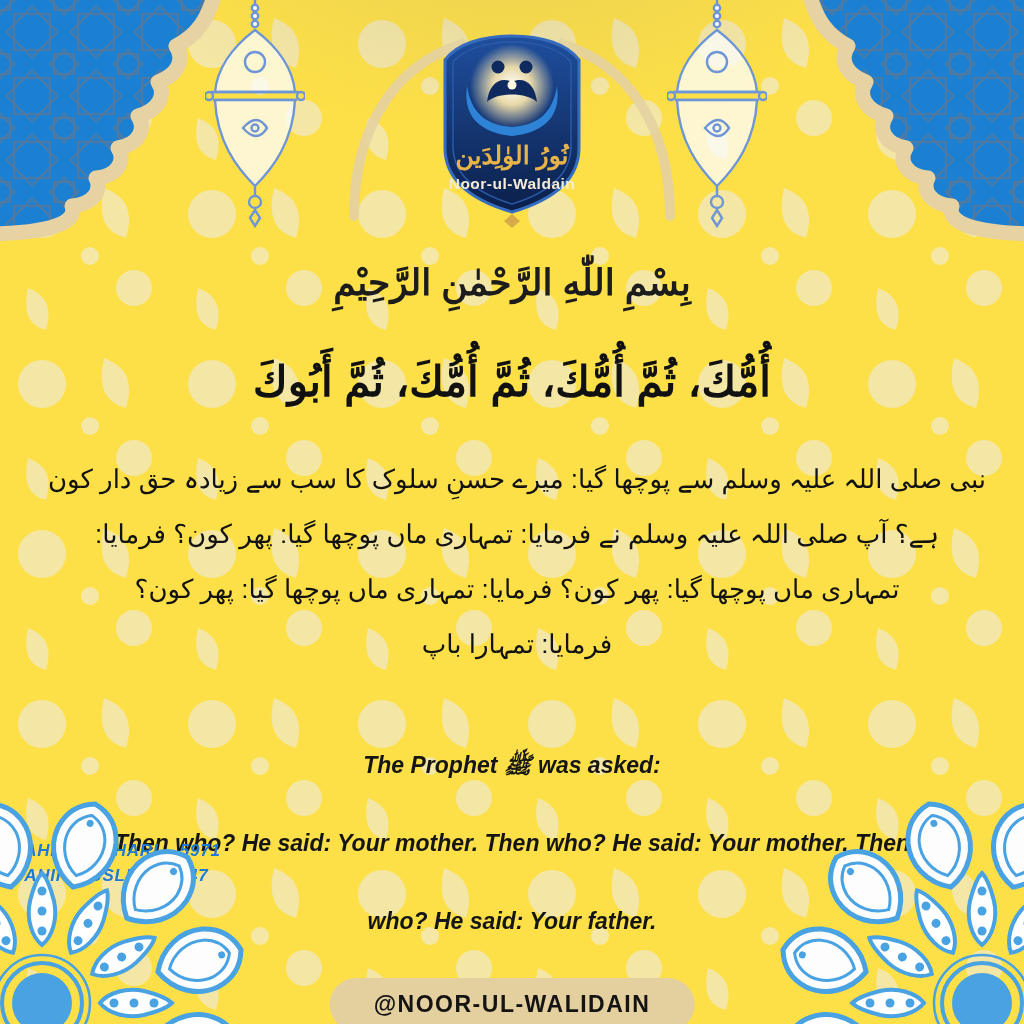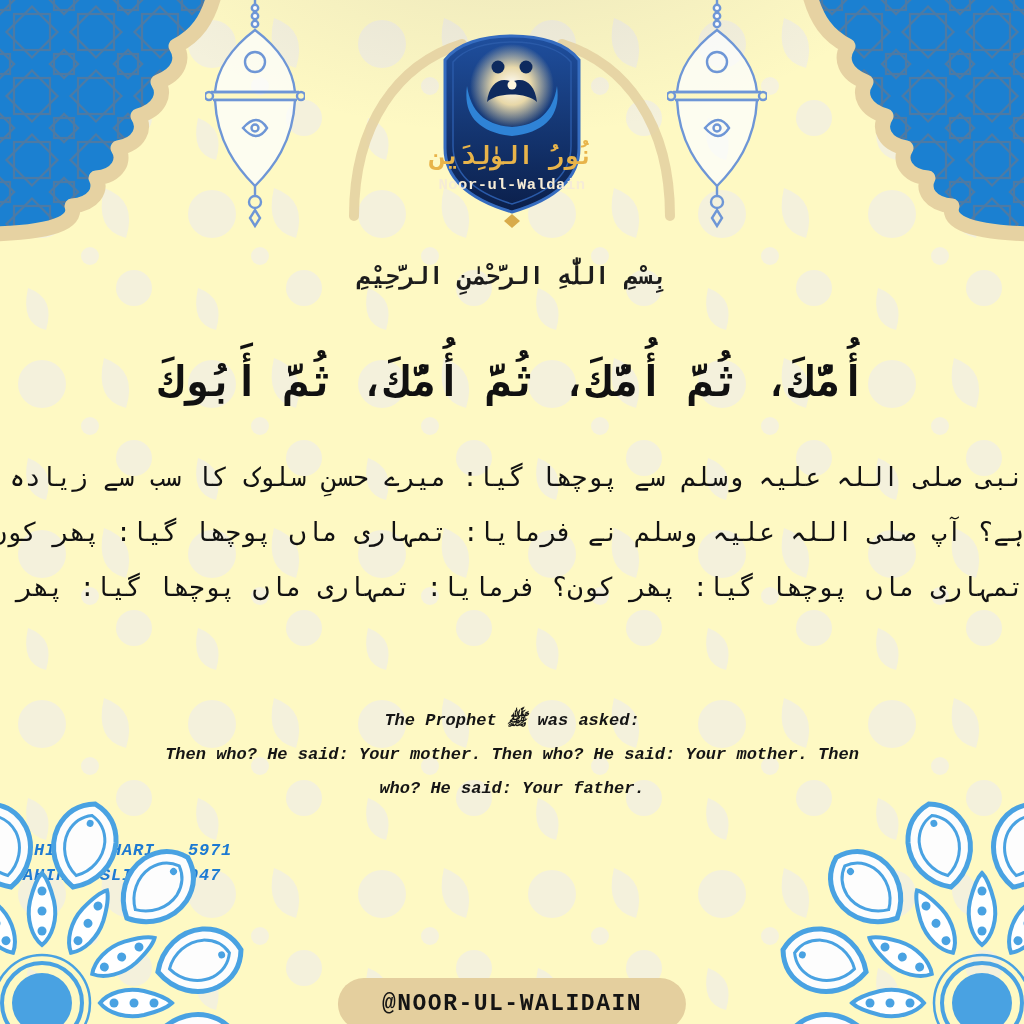--- a/index.html
+++ b/index.html
@@ -1,38 +1,38 @@
 <!DOCTYPE html>
 <html><head>
 <meta charset="utf-8">
 <style>
   html,body{margin:0;padding:0;background:#ffffff;}
   .canvas{
     position:relative;width:1024px;height:1024px;margin:0 auto;
-    background:#fef9c3;overflow:hidden;
-    font-family:Liberation Mono, monospace;color:#141414;
+    background:#fde047;overflow:hidden;
+    font-family:Liberation Sans, sans-serif;color:#141414;
   }
   .abs{position:absolute;}
   
   .bismillah{
     top:262px;left:0;width:1024px;text-align:center;
-    font-size:24px;font-weight:bold;color:#1c1c1c;direction:rtl;
+    font-size:36px;font-weight:bold;color:#1c1c1c;direction:rtl;
   }
   .hadith-arabic{
     top:357px;left:0;width:1024px;text-align:center;
     font-size:42px;font-weight:bold;color:#111;direction:rtl;white-space:nowrap;
   }
   .urdu-block{top:452px;left:0;width:1024px;text-align:center;}
   .urdu-line{
     direction:rtl;white-space:nowrap;font-size:26px;line-height:55px;
     color:#121212;font-weight:500;padding-left:10px;
   }
   .english-block{top:704px;left:82px;width:860px;text-align:center;}
   .english-line{
-    font-size:17px;line-height:34px;font-weight:bold;font-style:italic;color:#151515;
+    font-size:23px;line-height:34px;font-weight:bold;font-style:italic;color:#151515;margin-top:44px;
   }
   .refs-block{top:838px;left:12px;width:877px;text-align:left;}
   .ref-line{
     font-size:17px;line-height:25px;font-weight:bold;font-style:italic;
     color:#1d7ad2;letter-spacing:0.8px;
   }
   .handle-badge{
     top:941px;left:50%;transform:translateX(-50%);
     background:#e4cf9e;border-radius:28px;padding:13px 44px;
     font-size:23px;font-weight:bold;letter-spacing:1.5px;color:#141414;
@@ -178,20 +178,21 @@
   </svg>
 
   <div class="abs bismillah">بِسْمِ اللّٰهِ الرَّحْمٰنِ الرَّحِيْمِ</div>
 
   <div class="abs hadith-arabic">أُمُّكَ، ثُمَّ أُمُّكَ، ثُمَّ أُمُّكَ، ثُمَّ أَبُوكَ</div>
 
   <div class="abs urdu-block">
     <div class="urdu-line">نبی صلی اللہ علیہ وسلم سے پوچھا گیا: میرے حسنِ سلوک کا سب سے زیادہ حق دار کون</div>
     <div class="urdu-line">ہے؟ آپ صلی اللہ علیہ وسلم نے فرمایا: تمہاری ماں پوچھا گیا: پھر کون؟ فرمایا:</div>
     <div class="urdu-line">تمہاری ماں پوچھا گیا: پھر کون؟ فرمایا: تمہاری ماں پوچھا گیا: پھر کون؟</div>
+    <div class="urdu-line">فرمایا: تمہارا باپ</div>
   </div>
 
   <div class="abs english-block">
     <div class="english-line">The Prophet ﷺ was asked:</div>
     <div class="english-line">Then who? He said: Your mother. Then who? He said: Your mother. Then</div>
     <div class="english-line">who? He said: Your father.</div>
   </div>
 
   <div class="abs refs-block">
     <div class="ref-line">SAHIH BUKHARI – 5971</div>

